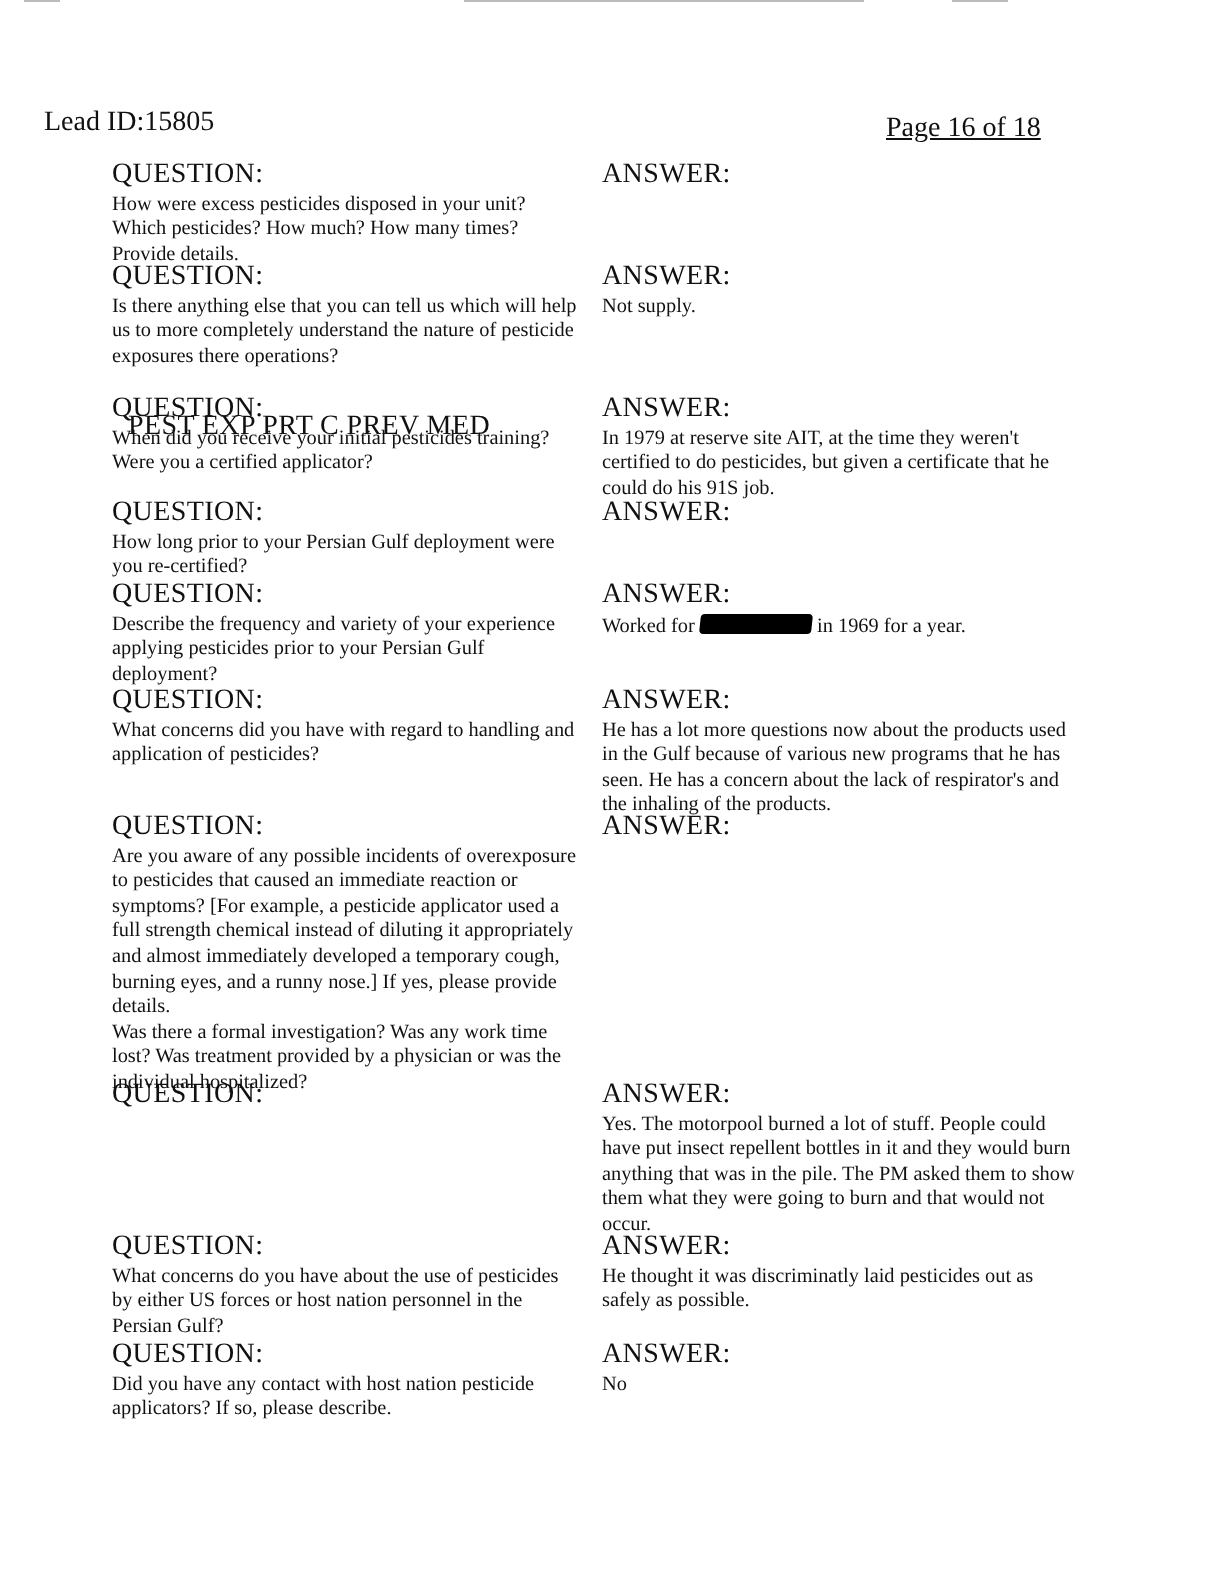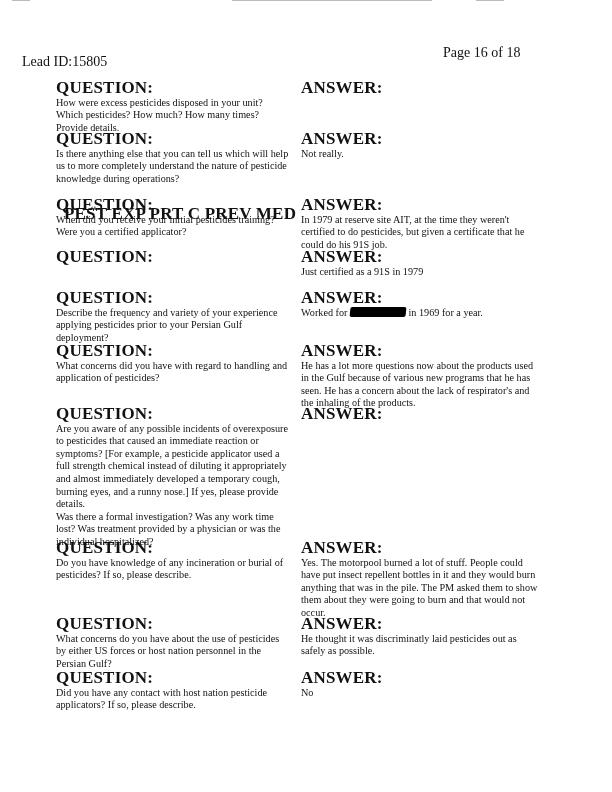--- a/index.html
+++ b/index.html
@@ -1,75 +1,76 @@
 <!DOCTYPE html>
 <html><head>
   <meta charset="utf-8">
   <style>
     html, body { margin:0; padding:0; background:#fff; }
     body { width:612px; height:792px; position:relative; overflow:hidden;
       font-family:"Liberation Serif", serif; color:#111; font-size:10.2px; line-height:12.6px; }
     .topline { position:absolute; top:0; height:1px; background:#bbb; }
     .hdr { position:absolute; font-size:14px;margin-top:44px; }
     .blk { position:absolute; }
-    .lbl { font-weight:bold; font-size:17px; letter-spacing:0.2px; margin-bottom:2px; display:block; }
+    .lbl { font-weight:normal; font-size:14px; letter-spacing:0.2px; margin-bottom:2px; display:block; }
     .txt { display:block; white-space:pre-line; }
     .redact { display:inline-block; width:56px; height:10px; background:#000; vertical-align:-1px; border-radius:2px; transform:skewX(-6deg); }
   </style>
 </head>
 <body>
 
 <div class="topline" style="left:12px;width:18px;"></div>
 <div class="topline" style="left:232px;width:200px;"></div>
 <div class="topline" style="left:476px;width:28px;"></div>
 
 <div class="hdr" style="left:22px;top:12px;">Lead ID:15805</div>
-<div class="hdr" style="left:443px;top:3px;">Page 16 of  18</div>
+<div class="hdr" style="left:443px;top:15px;text-decoration:underline;">Page 16 of  18</div>
 
 <div class="blk" style="left:56px;top:82px;width:240px;">
   <span class="lbl">QUESTION:</span>
   <span class="txt">How were excess pesticides disposed in your unit?
 Which pesticides?  How much?  How many times?
 Provide details.</span>
 </div>
 <div class="blk" style="left:301px;top:82px;width:290px;">
   <span class="lbl">ANSWER:</span>
 </div>
 
 <div class="blk" style="left:56px;top:133px;width:240px;">
   <span class="lbl">QUESTION:</span>
   <span class="txt">Is there anything else that you can tell us which will help
 us to more completely understand the nature of pesticide
-knowledge during operations?</span>
+exposures there operations?</span>
 </div>
 <div class="blk" style="left:301px;top:133px;width:290px;">
   <span class="lbl">ANSWER:</span>
-  <span class="txt">Not really.</span>
+  <span class="txt">Not supply.</span>
 </div>
 
 <div class="blk lbl" style="left:64px;top:184px;margin-top:24px;">PEST EXP PRT C PREV MED</div>
 
 <div class="blk" style="left:56px;top:199px;width:240px;">
   <span class="lbl">QUESTION:</span>
   <span class="txt">When did you receive your initial pesticides training?
 Were you a certified applicator?</span>
 </div>
 <div class="blk" style="left:301px;top:199px;width:290px;">
   <span class="lbl">ANSWER:</span>
   <span class="txt">In 1979 at reserve site AIT, at the time they weren't
 certified to do pesticides, but given a certificate that he
 could do his 91S job.</span>
 </div>
 
 <div class="blk" style="left:56px;top:251px;width:240px;">
   <span class="lbl">QUESTION:</span>
+  <span class="txt">How long prior to your Persian Gulf deployment were
+you re-certified?</span>
 </div>
 <div class="blk" style="left:301px;top:251px;width:290px;">
   <span class="lbl">ANSWER:</span>
-  <span class="txt">Just certified as a 91S in 1979</span>
 </div>
 
 <div class="blk" style="left:56px;top:292px;width:240px;">
   <span class="lbl">QUESTION:</span>
   <span class="txt">Describe the frequency and variety of your experience
 applying pesticides prior to your Persian Gulf
 deployment?</span>
 </div>
 <div class="blk" style="left:301px;top:292px;width:290px;">
   <span class="lbl">ANSWER:</span>
@@ -101,29 +102,27 @@
  Was there a formal investigation?  Was any work  time
 lost?  Was treatment provided by a physician or was the
 individual hospitalized?</span>
 </div>
 <div class="blk" style="left:301px;top:408px;width:290px;">
   <span class="lbl">ANSWER:</span>
 </div>
 
 <div class="blk" style="left:56px;top:542px;width:240px;">
   <span class="lbl">QUESTION:</span>
-  <span class="txt">Do you have knowledge of any incineration or burial of
-pesticides?  If so, please describe.</span>
 </div>
 <div class="blk" style="left:301px;top:542px;width:290px;">
   <span class="lbl">ANSWER:</span>
   <span class="txt">Yes.  The motorpool burned a lot of stuff.  People could
 have put insect repellent bottles in it and they would burn
 anything that was in the pile.  The PM asked them to show
-them about they were going to burn and that would not
+them what they were going to burn and that would not
 occur.</span>
 </div>
 
 <div class="blk" style="left:56px;top:618px;width:240px;">
   <span class="lbl">QUESTION:</span>
   <span class="txt">What concerns do you have about the use of pesticides
 by either US forces or host nation personnel in the
 Persian Gulf?</span>
 </div>
 <div class="blk" style="left:301px;top:618px;width:290px;">

